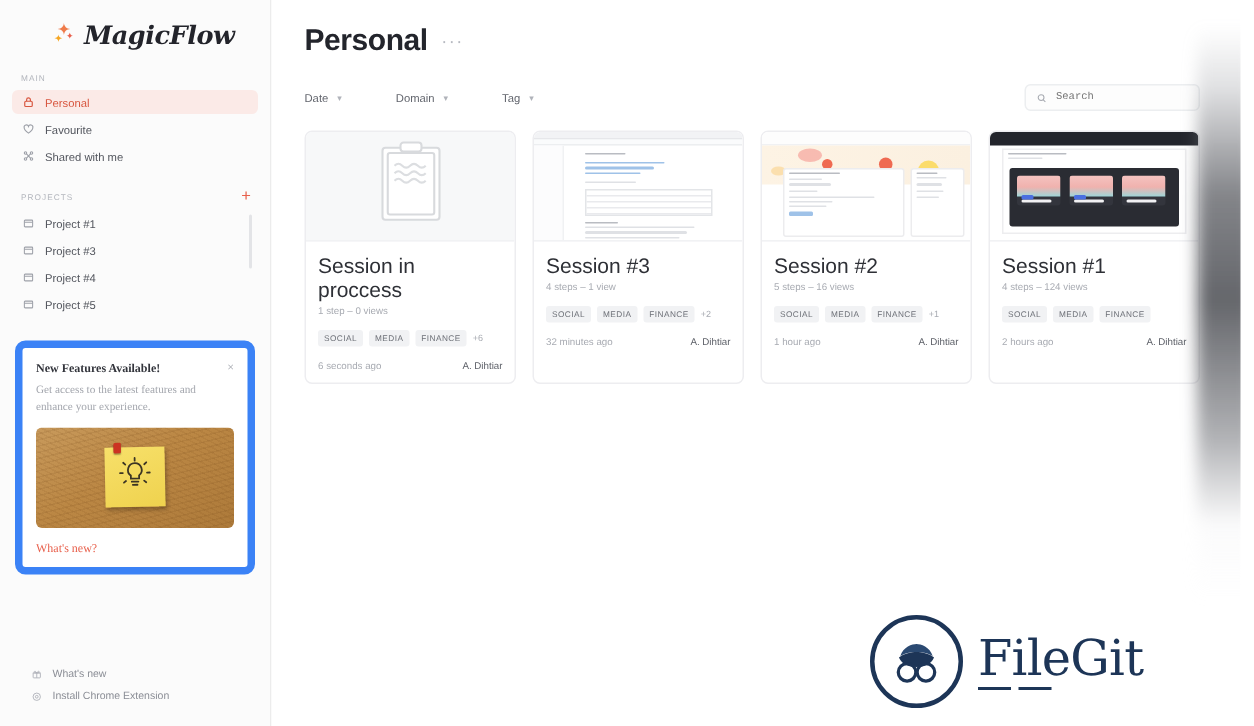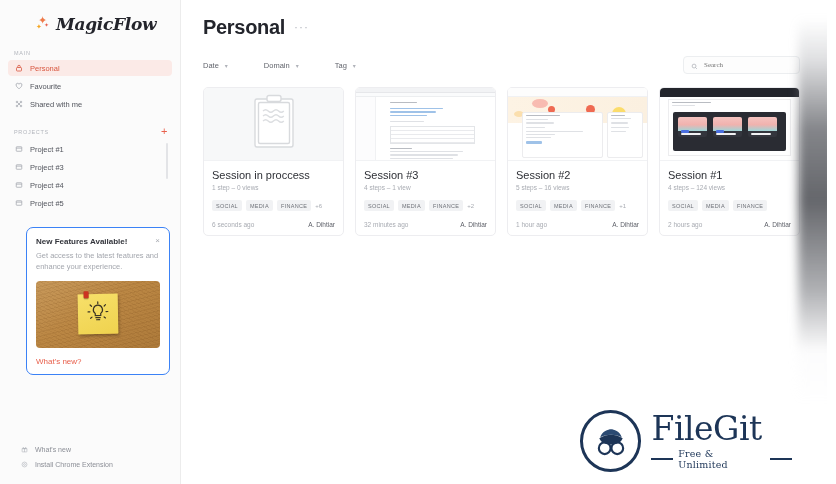--- a/index.html
+++ b/index.html
@@ -111,26 +111,27 @@
   .proj-scrollbar {
     position: absolute;
     right: 12px; top: 2px;
     width: 2px; height: 36px;
     background: #e3e4e7;
     border-radius: 1px;
   }
 
   
   .promo {
-    margin: 16px 10px 0 26px;
+    margin: 16px 10px 0 10px;
     background: #ffffff;
-    border: 1px solid #3b82f6;
+    border: 5px solid #3b82f6;
     border-radius: 7px;
     padding: 9px 9px 8px 9px;
     position: relative;
+    font-family: Liberation Serif, serif;
   }
   .promo-head {
     display: flex; align-items: flex-start;
   }
   .promo-title { font-size: 8px; font-weight: 700; color: #33353c; flex: 1; }
   .promo-close { font-size: 8px; color: #a8abb2; line-height: 1; cursor: pointer; }
   .promo-sub { font-size: 7.5px; color: #a4a7ae; line-height: 1.45; margin-top: 5px; }
   .promo-img {
     margin-top: 8px;
     height: 67px;
@@ -242,21 +243,21 @@
     width: 117px; height: 18px;
     border: 1px solid #eceef0;
     border-radius: 4px;
     background: #fdfdfd;
     display: flex; align-items: center;
     padding: 0 7px; gap: 6px;
   }
   .search-box .sinput {
     border: none; outline: none; background: transparent;
     font-size: 7px; color: #9b9ea5; width: 100%;
-    font-family: Liberation Serif, serif;
+    font-family: Liberation Mono, monospace;
   }
 
   
   .grid {
     display: flex;
     gap: 11px;
     margin-top: 13px;
   }
   .card {
     width: 141px;
@@ -267,21 +268,21 @@
     cursor: pointer;
   }
   .thumb {
     height: 73px;
     background: #f7f8f9;
     position: relative;
     overflow: hidden;
     border-bottom: 1px solid #f1f2f4;
   }
   .card-body { padding: 8px 8px 7px 8px; }
-  .card-title { font-size: 11px; color: #2e3036; margin-bottom: 3px; }
+  .card-title { font-size: 14px; color: #2e3036; margin-bottom: 3px; }
   .card-meta { font-size: 6.5px; color: #a8abb2; }
   .tags { display: flex; align-items: center; gap: 4px; margin-top: 9px; }
   .tag {
     background: #f1f2f4;
     color: #6e7178;
     font-size: 5.5px;
     letter-spacing: 0.3px;
     padding: 2.5px 4px;
     border-radius: 2px;
   }
@@ -736,19 +737,18 @@
         <path d="M9 17c4-3 9-4 13-4s9 1 13 4c-2 5-7 7-13 7s-11-2-13-7z" fill="#1d3557"></path>
         <circle cx="15" cy="28" r="6.5" fill="none" stroke="#1d3557" stroke-width="2.4"></circle>
         <circle cx="29" cy="28" r="6.5" fill="none" stroke="#1d3557" stroke-width="2.4"></circle>
         <path d="M21.5 28h1" stroke="#1d3557" stroke-width="2.4"></path>
       </svg>
     </div>
     <div class="fg-text">
       <span class="fg-name">FileGit</span>
       <span class="fg-tag">
         <span class="bar"></span>
-        <span class="txt">Free &amp; Unlimited</span>
         <span class="bar"></span>
       </span>
     </div>
   </div>
 
 </div>
 
 </body></html>

